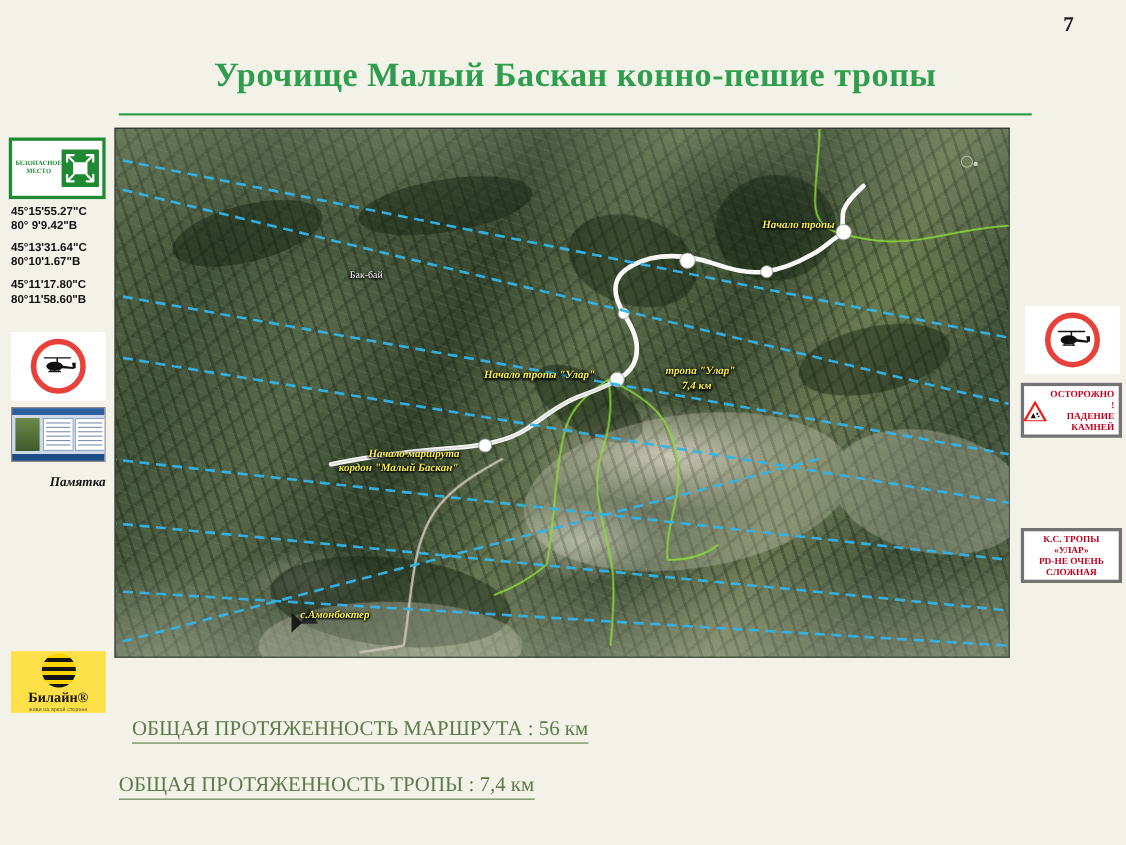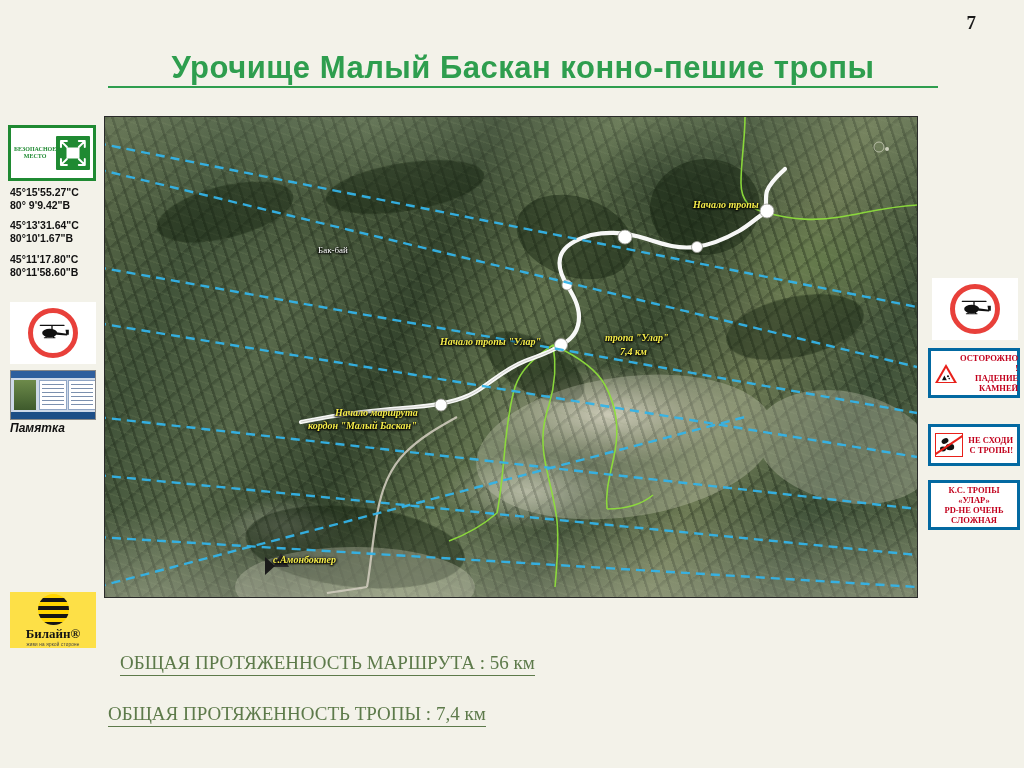--- a/index.html
+++ b/index.html
@@ -15,26 +15,26 @@
   .page-num{
     position:absolute;top:12px;right:48px;
     font-family:"Liberation Serif", serif;
     font-weight:bold;font-size:19px;color:#1a1a1a;
   }
 
   
   .title{
     position:absolute;left:108px;top:50px;width:830px;
     text-align:center;
-    font-family:Liberation Sans, sans-serif;
+    font-family:Liberation Serif, serif;
     font-weight:bold;font-size:31px;
     color:#2e9e4e;
     letter-spacing:.5px;
     border-bottom:2.5px solid #2e9e4e;
-    padding-bottom:0;
+    padding-bottom:17px;
     white-space:nowrap;
   }
 
   
   .map{
     position:absolute;left:105px;top:117px;width:812px;height:480px;
     overflow:hidden;
     background:#3f5437;
     box-shadow:0 0 0 1px #2a2a2a;
   }
@@ -71,23 +71,23 @@
     font-style:italic;font-weight:bold;
     font-size:10px;line-height:1.15;
     text-shadow:0 0 3px #000,1px 1px 2px #000,-1px 1px 2px #000;
     white-space:nowrap;
   }
   .map-label.white{color:#ffffff;font-style:normal;font-weight:normal;font-size:9px;}
 
   
   .sideitem{position:absolute;}
   .caption{
-    font-family:Liberation Sans, sans-serif;
+    font-family:Liberation Serif, serif;
     font-style:italic;font-weight:bold;font-size:12px;
-    color:#111;text-align:left;line-height:1.15;margin-top:2px;
+    color:#111;text-align:right;line-height:1.15;margin-top:12px;
   }
 
   
   .safe-sign{
     width:88px;height:56px;background:#fff;
     border:3px solid #1f8a32;box-sizing:border-box;
     display:flex;align-items:center;padding:2px 3px;
   }
   .safe-sign .txt{
     flex:1;color:#1f8a32;font-weight:bold;font-size:6px;
@@ -138,22 +138,22 @@
   }
   .bee-ball{
     width:31px;height:31px;border-radius:50%;
     background:repeating-linear-gradient(180deg,#ffd400 0 4px,#151515 4px 8px);
   }
   .bee-name{font-family:"Liberation Serif", serif;font-weight:bold;font-size:13px;color:#151515;margin-top:1px;}
   .bee-tag{font-size:4.6px;color:#444;letter-spacing:.2px;}
 
   
   .plate{
-    background:#fff;border:3px solid #0369a1;box-sizing:border-box;
-    display:flex;align-items:center;gap:3px;padding:3px 4px;
+    background:#fff;border:3px solid #737373;box-sizing:border-box;
+    display:flex;align-items:center;gap:3px;padding:3px 4px;justify-content:flex-end;
   }
   .plate .tri{
     width:0;height:0;border-left:11px solid transparent;border-right:11px solid transparent;
     border-bottom:19px solid #e8201a;position:relative;flex:none;
   }
   .plate .tri::after{
     content:"";position:absolute;left:-8px;top:4px;
     border-left:8px solid transparent;border-right:8px solid transparent;border-bottom:14px solid #fff;
   }
   .plate .tri .gl{position:absolute;left:-5px;top:9px;width:10px;height:8px;z-index:2;}
@@ -381,36 +381,20 @@
           </g>
         </svg>
     </div>
     <div class="ptxt">
       <div>ОСТОРОЖНО !</div>
       <div>ПАДЕНИЕ</div>
       <div>КАМНЕЙ</div>
     </div>
   </div>
 
-  <div class="sideitem plate" style="left:928px;top:424px;width:92px;height:42px">
-    <div class="sqbox">
-      <svg viewBox="0 0 26 22" style="position:absolute;inset:0;width:100%;height:100%">
-        <g fill="#111">
-            <ellipse cx="9" cy="7" rx="3.6" ry="2.6" transform="rotate(-30 9 7)"></ellipse>
-            <ellipse cx="14" cy="13" rx="4.2" ry="3.2"></ellipse>
-            <ellipse cx="7" cy="15" rx="3" ry="2.4"></ellipse>
-          </g>
-      </svg>
-      <div class="slash"></div>
-    </div>
-    <div class="ptxt">
-      <div>НЕ СХОДИ</div>
-      <div>С ТРОПЫ!</div>
-    </div>
-  </div>
 
   <div class="sideitem plate center" style="left:928px;top:480px;width:92px;height:50px">
     <div class="ptxt">
       <div>К.С. ТРОПЫ</div>
       <div>«УЛАР»</div>
       <div>PD-НЕ ОЧЕНЬ</div>
       <div>СЛОЖНАЯ</div>
     </div>
   </div>
 

